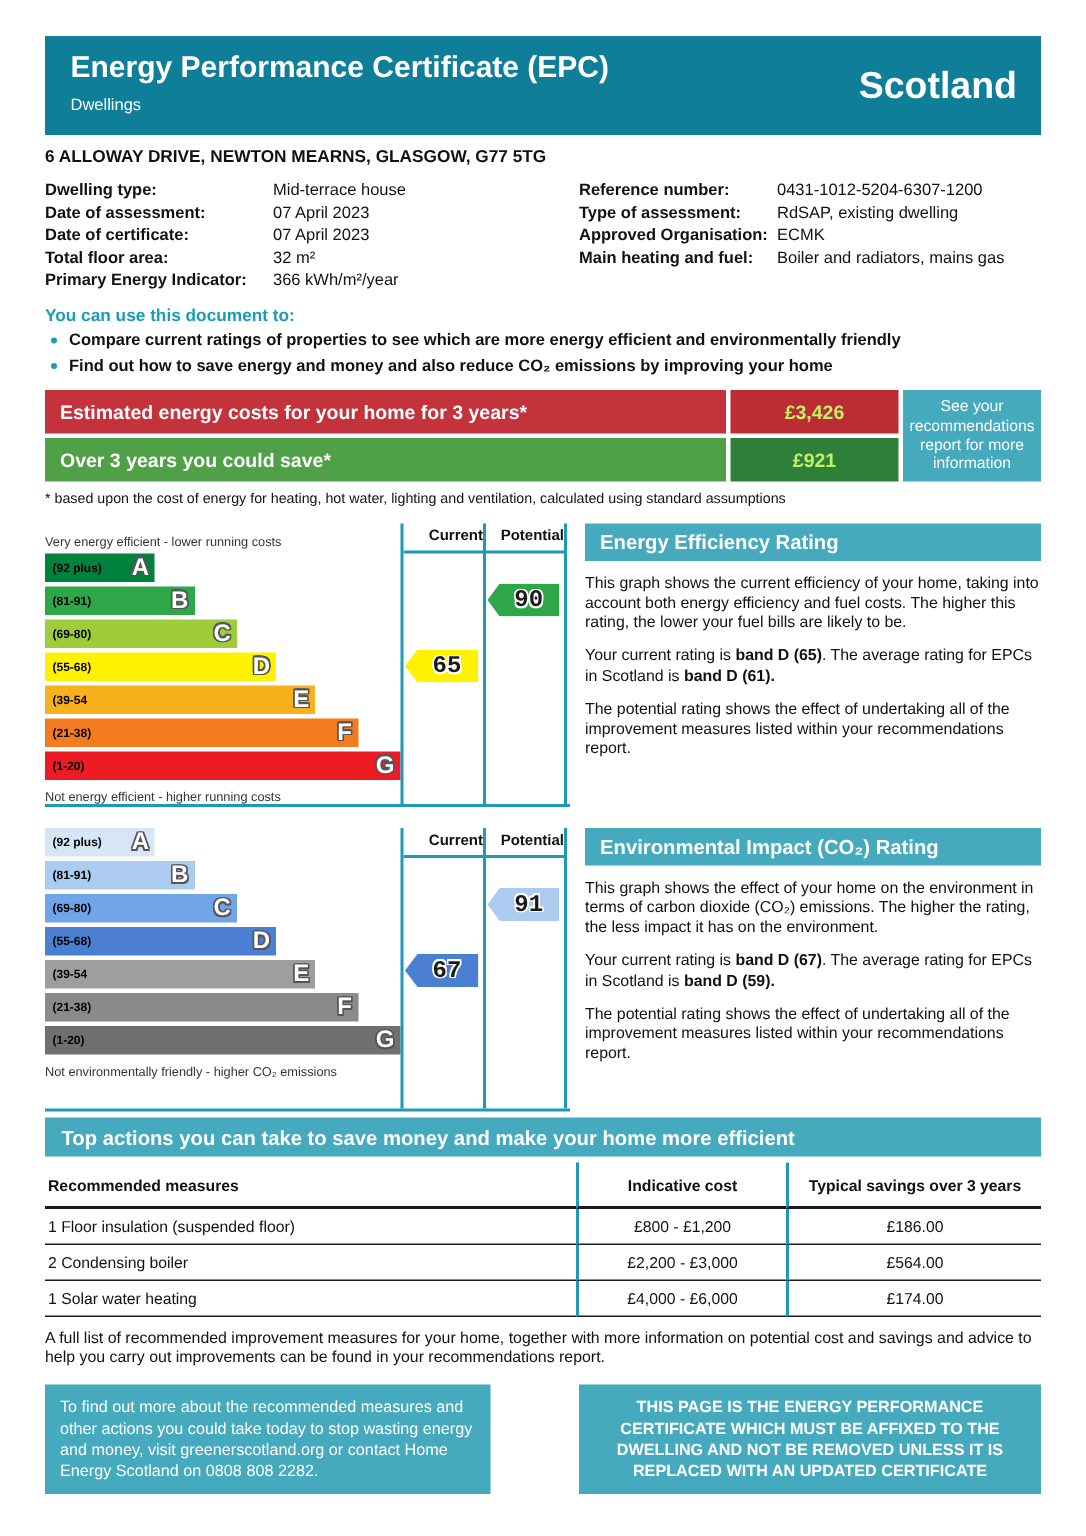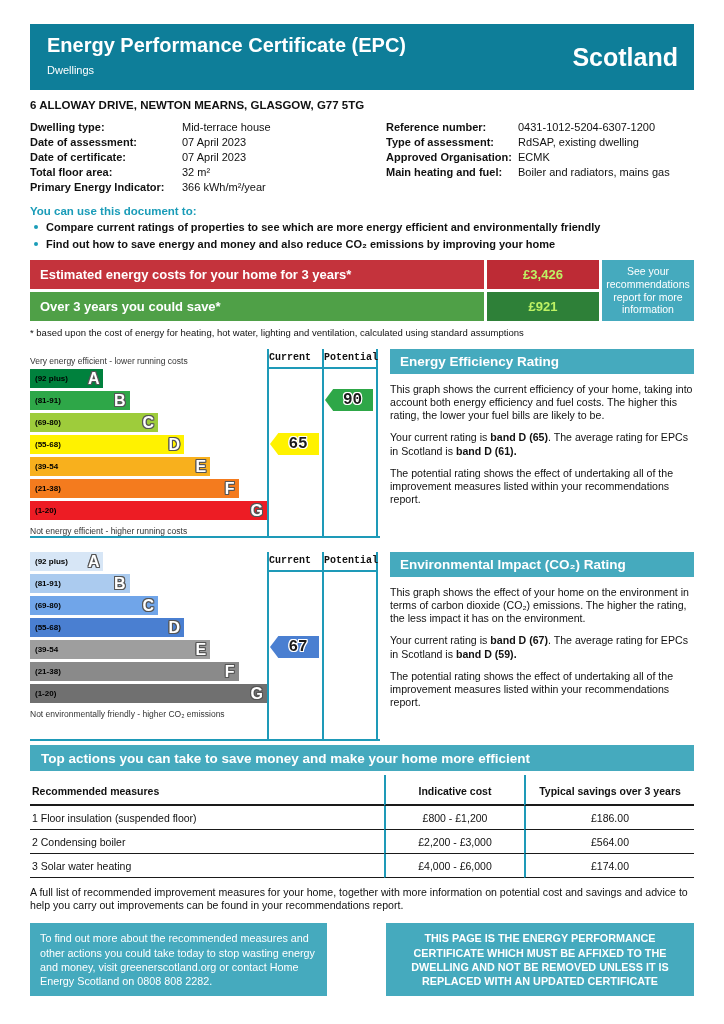--- a/index.html
+++ b/index.html
@@ -45,21 +45,21 @@
   .band-area { width:237px; display:flex; flex-direction:column; }
   .chart-top-label, .chart-bottom-label { font-size:8.5px; color:#333; }
   .chart-top-label { height:20px; display:flex; align-items:flex-end; padding-bottom:3px; }
   .chart-bottom-label { padding-top:3px; }
   .band { height:19px; margin-bottom:3px; display:flex; align-items:center; justify-content:space-between; padding:0 4px 0 5px; }
   .band-range { font-size:8px; font-weight:bold; color:#000; }
   .band-letter { font-size:16px; font-weight:bold; color:#fff; line-height:1;
       text-shadow:-1px -1px 0 #555,1px -1px 0 #555,-1px 1px 0 #555,1px 1px 0 #555,0 -1px 0 #555,0 1px 0 #555,-1px 0 0 #555,1px 0 0 #555; }
   .chart-col { width:55px; border-left:2px solid #1E9AB8; display:flex; flex-direction:column; }
   .chart-col.potential { width:56px; border-right:2px solid #1E9AB8; }
-  .col-header { height:20px; border-bottom:2px solid #1E9AB8; font-size:10px; font-weight:bold; text-align:left; padding-top:3px;font-family:Liberation Mono, monospace; }
+  .col-header { height:20px; border-bottom:2px solid #1E9AB8; font-size:10px; font-weight:bold; text-align:right; padding-top:3px; }
   .col-body { position:relative; flex:1; }
   .arrow { position:absolute; left:1px; right:3px; height:22px; clip-path:polygon(0% 50%,17% 0%,100% 0%,100% 100%,17% 100%);
       display:flex; align-items:center; justify-content:center; padding-left:7px;font-family:Liberation Mono, monospace; }
   .arrow span { font-size:16px; font-weight:bold; color:#1a1a1a;
       text-shadow:-1px -1px 0 #fff,1px -1px 0 #fff,-1px 1px 0 #fff,1px 1px 0 #fff,0 -1px 0 #fff,0 1px 0 #fff,-1px 0 0 #fff,1px 0 0 #fff; }
 
   .rating-panel { width:304px; margin-left:10px; }
   .panel-title { background:#45AABE; color:#fff; font-size:13.5px; font-weight:bold; height:25px; display:flex; align-items:center; padding-left:10px; }
   .rating-panel p { font-size:10.6px; line-height:1.24; margin-top:9px; }
 
@@ -251,20 +251,25 @@
         <div class="chart-col current">
           <div class="col-header">Current</div>
           <div class="col-body">
             <div class="arrow" style="background: rgb(74, 127, 209); top: 64px;">
               <span>67</span>
             </div>
           </div>
         </div>
         <div class="chart-col potential">
           <div class="col-header">Potential</div>
+          <div class="col-body">
+            <div class="arrow" style="background: rgb(171, 203, 239); top: 20px;">
+              <span>91</span>
+            </div>
+          </div>
         </div>
       </div>
     <div class="rating-panel">
       <div class="panel-title">Environmental Impact (CO₂) Rating</div>
       <p>This graph shows the effect of your home on the environment in terms of carbon dioxide (CO₂) emissions. The higher the rating, the less impact it has on the environment.</p>
       <p><span>Your current rating is </span><b>band D (67)</b><span>. The average rating for EPCs in Scotland is </span><b>band D (59).</b></p>
       <p>The potential rating shows the effect of undertaking all of the improvement measures listed within your recommendations report.</p>
     </div>
   </div>
 
@@ -275,21 +280,21 @@
     <div class="at-cell at-head at-save">Typical savings over 3 years</div>
 
     <div class="at-cell at-row at-measure">1 Floor insulation (suspended floor)</div>
     <div class="at-cell at-row at-cost">£800 - £1,200</div>
     <div class="at-cell at-row at-save">£186.00</div>
 
     <div class="at-cell at-row at-measure">2 Condensing boiler</div>
     <div class="at-cell at-row at-cost">£2,200 - £3,000</div>
     <div class="at-cell at-row at-save">£564.00</div>
 
-    <div class="at-cell at-row at-measure">3 Solar water heating</div>
+    <div class="at-cell at-row at-measure">1 Solar water heating</div>
     <div class="at-cell at-row at-cost">£4,000 - £6,000</div>
     <div class="at-cell at-row at-save">£174.00</div>
   </div>
   <div class="actions-note">A full list of recommended improvement measures for your home, together with more information on potential cost and savings and advice to help you carry out improvements can be found in your recommendations report.</div>
 
   <div class="footer">
     <div class="foot-box foot-info">To find out more about the recommended measures and other actions you could take today to stop wasting energy and money, visit greenerscotland.org or contact Home Energy Scotland on 0808 808 2282.</div>
     <div class="foot-box foot-affix">THIS PAGE IS THE ENERGY PERFORMANCE CERTIFICATE WHICH MUST BE AFFIXED TO THE DWELLING AND NOT BE REMOVED UNLESS IT IS REPLACED WITH AN UPDATED CERTIFICATE</div>
   </div>
 

